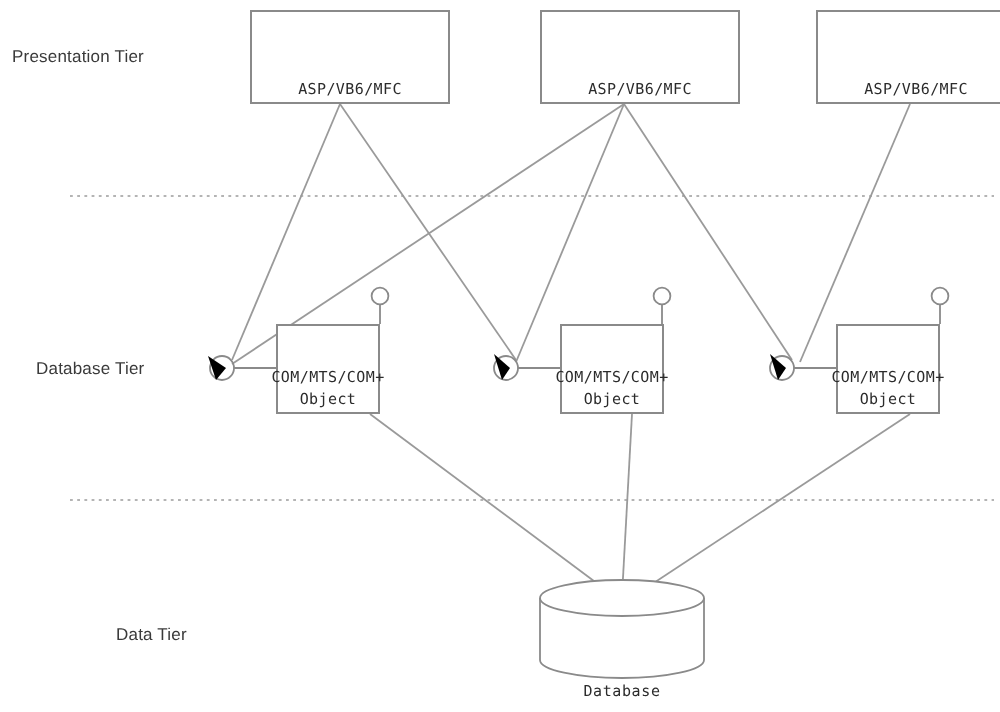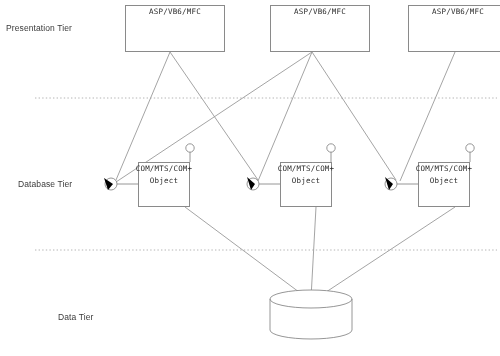--- a/index.html
+++ b/index.html
@@ -35,21 +35,21 @@
   #tier-label-data         { left: 32px; top: 312px; padding-left: 26px; }
 
   .node-box {
     position: absolute;
     box-sizing: border-box;
     border: 1px solid #8a8a8a;
     background: #ffffff;
     display: flex;
     flex-direction: column;
     align-items: center;
-    justify-content: flex-start;
+    justify-content: flex-end;
     font-family: "DejaVu Sans Mono", "Liberation Mono", monospace;
     font-size: 7.5px;
     color: #2b2b2b;
     line-height: 1.55;
     letter-spacing: 0.2px;
   }
   .presentation-box { width: 100px; height: 47px; top: 5px; }
   #presentation-box-1 { left: 125px; }
   #presentation-box-2 { left: 270px; }
   #presentation-box-3 { left: 408px; }
@@ -152,14 +152,15 @@
   </div>
   <div class="node-box business-box" id="business-box-2">
     <span>COM/MTS/COM+</span>
     <span>Object</span>
   </div>
   <div class="node-box business-box" id="business-box-3">
     <span>COM/MTS/COM+</span>
     <span>Object</span>
   </div>
 
+  <div class="db-caption">Database</div>
 
 </div>
 
 </body></html>

